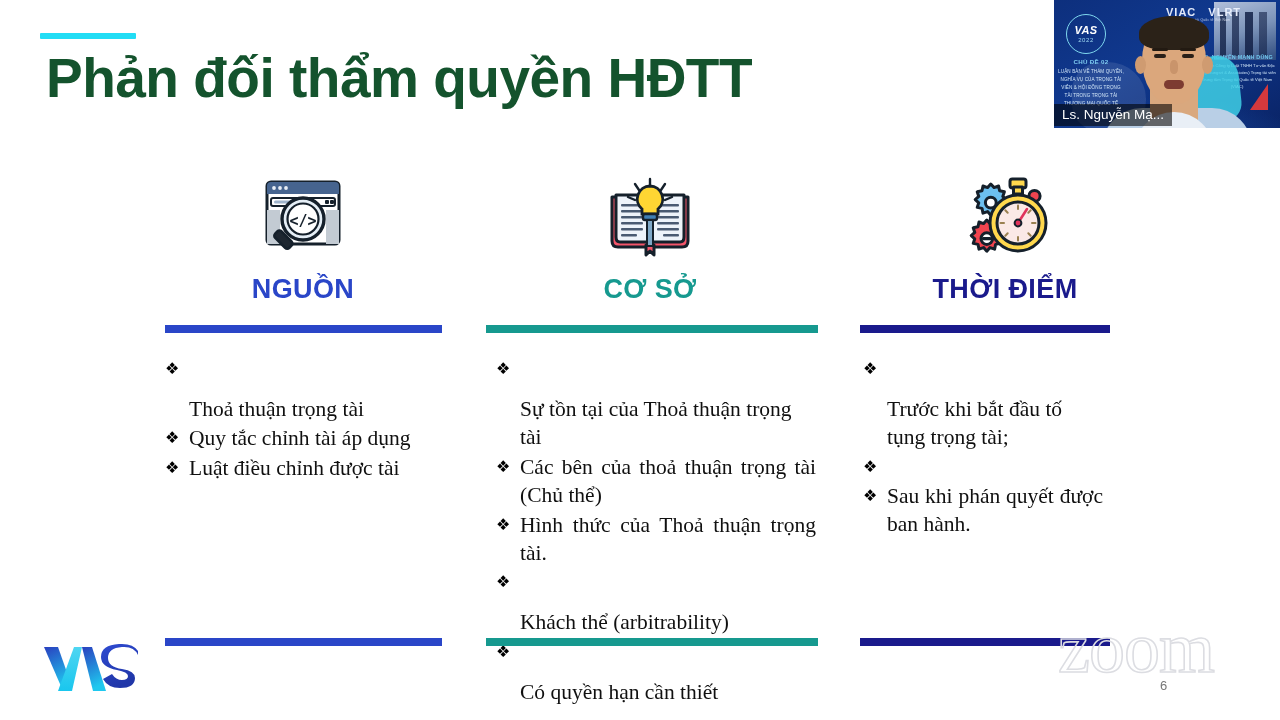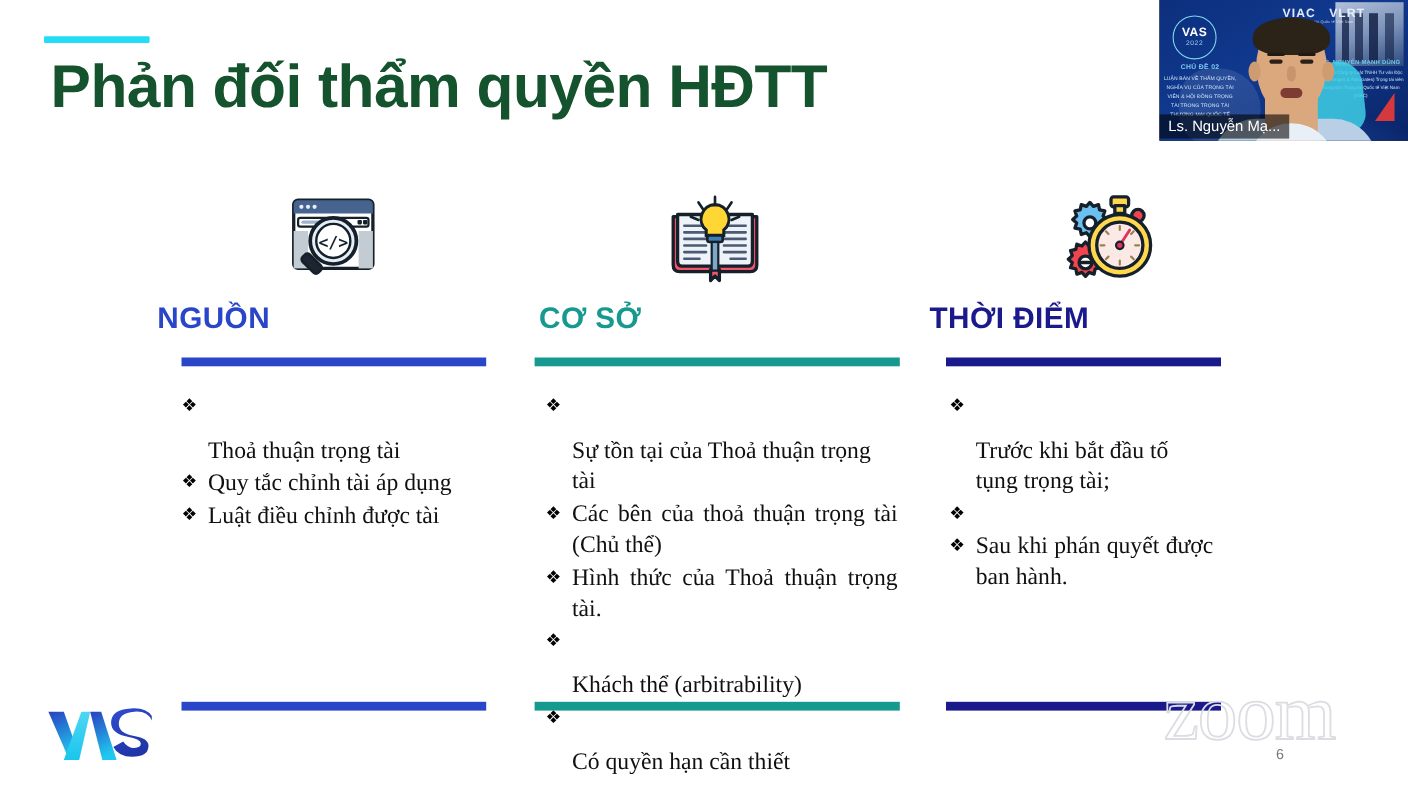--- a/index.html
+++ b/index.html
@@ -35,20 +35,21 @@
   .col{position:absolute;top:0;width:320px;}
   .col-1{left:143px;}
   .col-2{left:490px;}
   .col-3{left:845px;}
 
   .icon-wrap{
     height:100px;
     display:flex;align-items:center;justify-content:center;
   }
   .col-head{
+    text-align:center;
     font-family:"Liberation Sans", sans-serif;
     font-size:27px;font-weight:bold;
     letter-spacing:0.4px;
     margin-top:4px;
   }
   .rule-top{
     height:8px;margin-top:20px;
   }
   .col-1 .rule-top{width:277px;margin-left:22px;}
   .col-2 .rule-top{width:332px;margin-left:-4px;}
@@ -160,21 +161,21 @@
     color:#eef3ff;font-size:11px;font-weight:bold;letter-spacing:1px;
     font-family:"Liberation Sans", sans-serif;
     opacity:.95;
   }
   .vt-viac small{display:block;font-size:3.4px;font-weight:normal;letter-spacing:.2px;opacity:.8;}
   .vt-vas-badge{
     position:absolute;left:12px;top:14px;width:38px;height:38px;
     border-radius:50%;border:1.4px solid #7fd8ef;
     display:flex;flex-direction:column;align-items:center;justify-content:center;
   }
-  .vt-vas-badge .b1{color:#fff;font-size:11px;font-weight:bold;letter-spacing:.4px;line-height:1;}
+  .vt-vas-badge .b1{color:#fff;font-size:11px;font-weight:bold;letter-spacing:.4px;line-height:1;font-style:italic;}
   .vt-vas-badge .b2{color:#9fd9f2;font-size:6px;letter-spacing:.6px;margin-top:1px;}
   .vt-topic{
     position:absolute;left:6px;top:58px;width:62px;text-align:center;
     color:#7ecbf0;font-size:6.2px;font-weight:bold;letter-spacing:.3px;
     font-family:"Liberation Sans", sans-serif;
   }
   .vt-topicbody{
     position:absolute;left:3px;top:68px;width:68px;text-align:center;
     color:#cfe4f7;font-size:4.6px;line-height:1.72;letter-spacing:.1px;
     font-family:"Liberation Sans", sans-serif;

